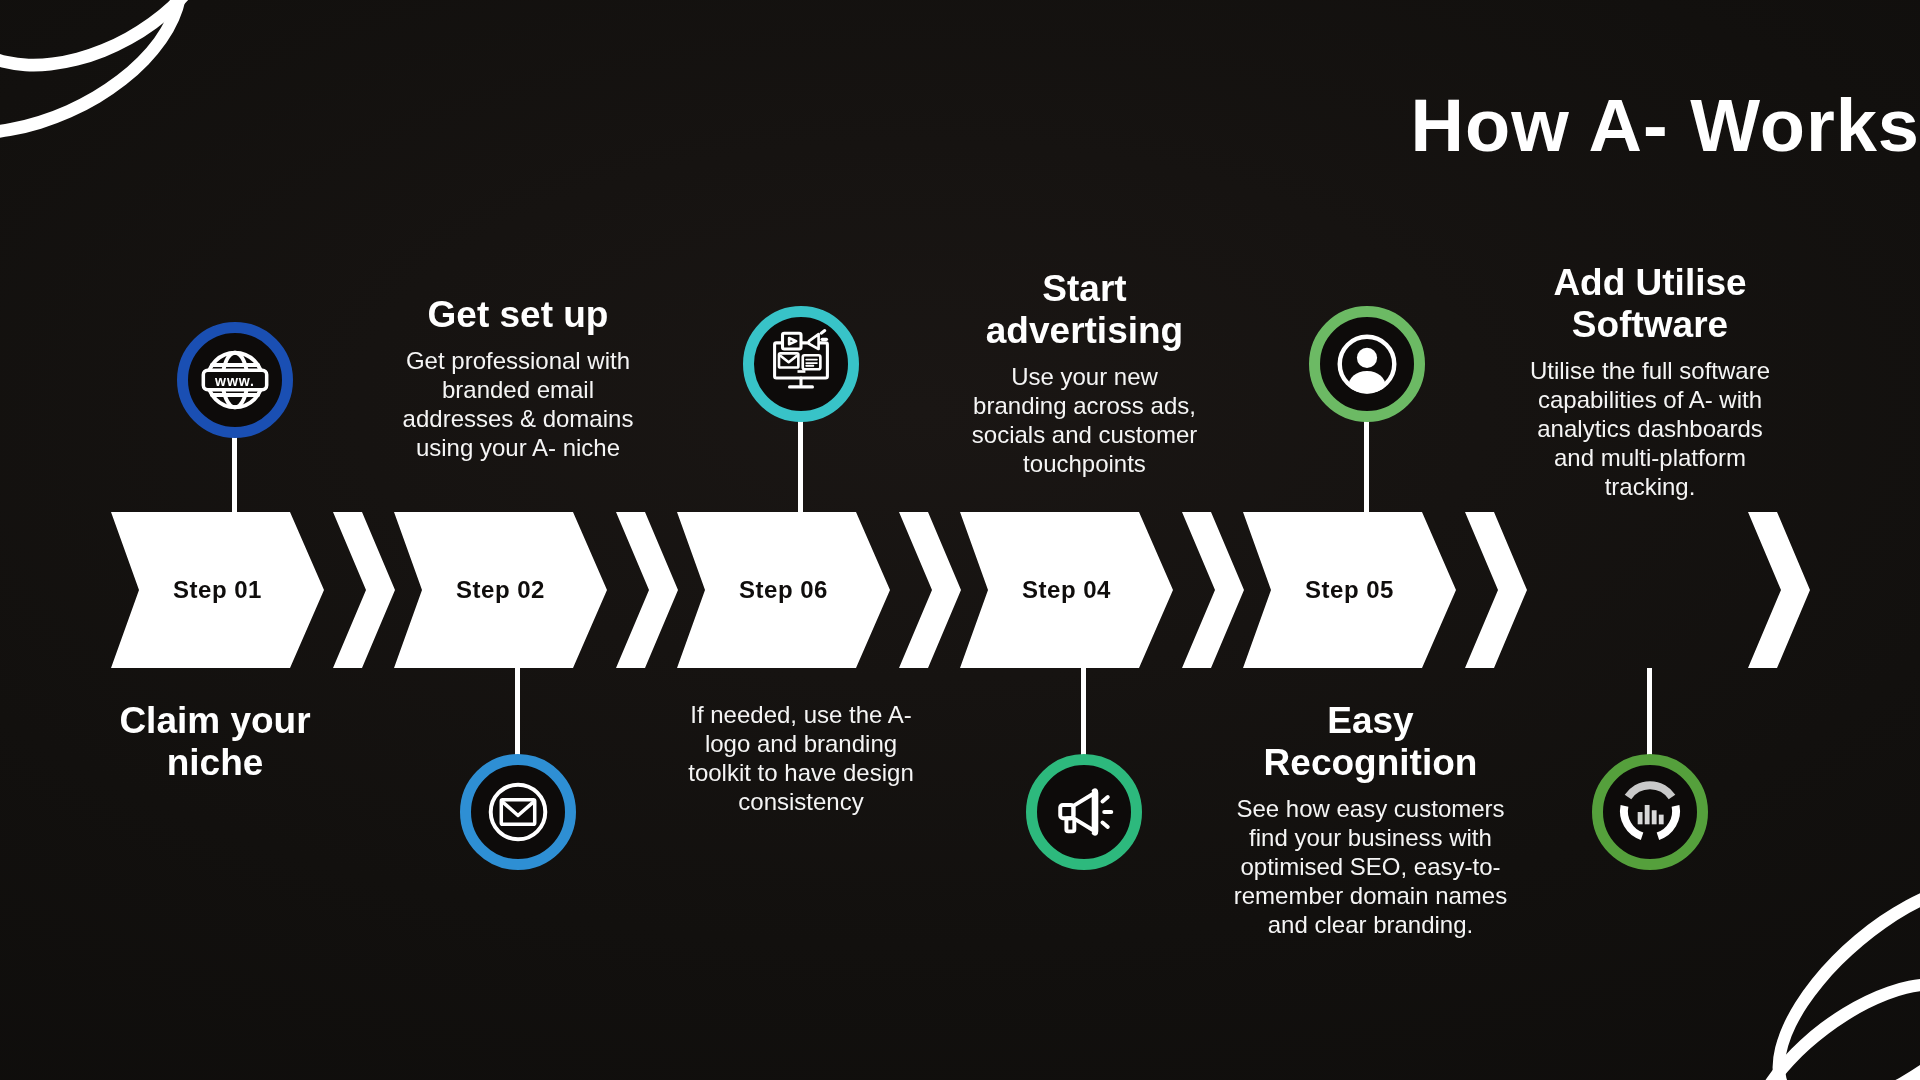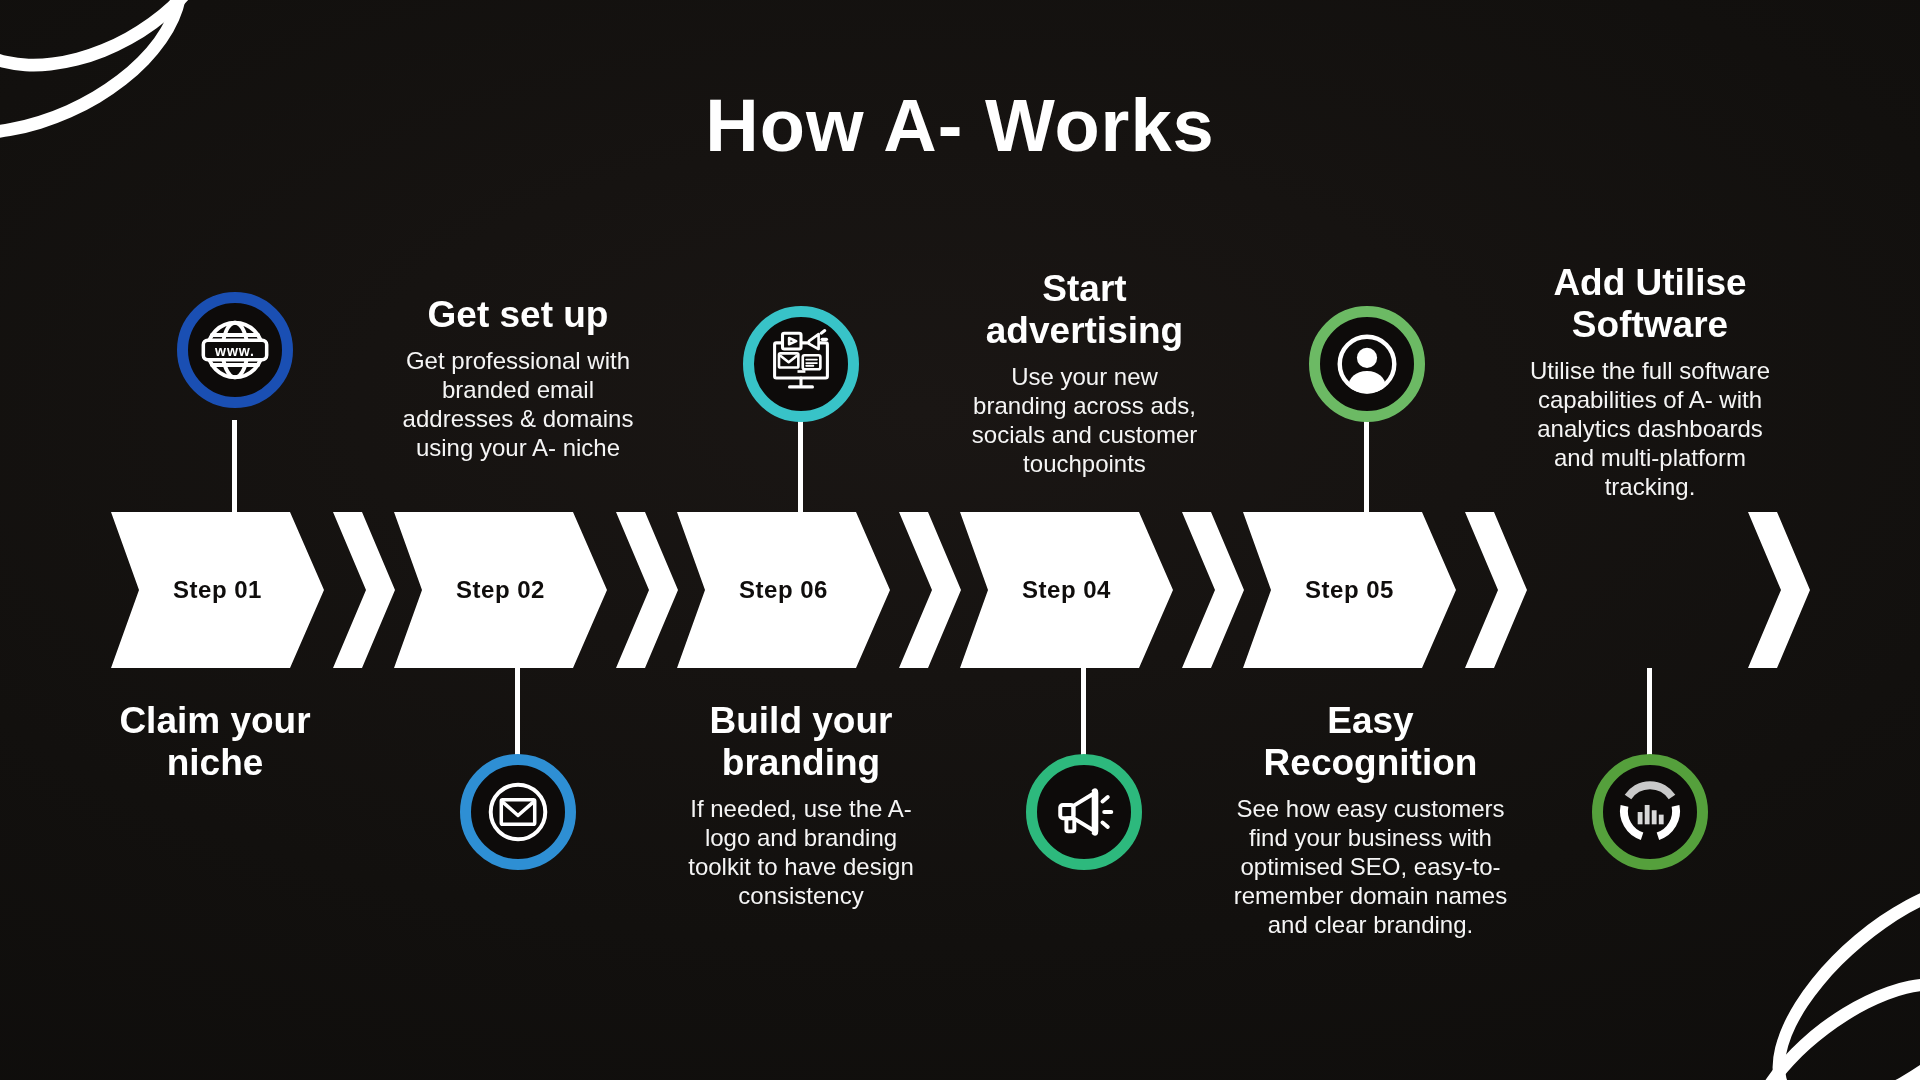--- a/index.html
+++ b/index.html
@@ -2,21 +2,21 @@
 <html><head>
 <meta charset="utf-8">
 <style>
   html,body { margin:0; padding:0; background:#000; }
   .stage {
     position:relative; width:1920px; height:1080px; overflow:hidden;
     background: radial-gradient(130% 110% at 48% 38%, #1a1614 0%, #12100e 45%, #0b0a09 100%);
     font-family:"Liberation Sans", sans-serif;
   }
   .title {
-    position:absolute; top:84px; left:0; width:100%; text-align:center;
+    position:absolute; top:84px; left:0; width:100%; text-align:right;
     color:#ffffff; font-size:74px; font-weight:700; letter-spacing:1px; line-height:84px;
   }
   
   .arrow {
     position:absolute; top:512px; width:213px; height:156px; background:#ffffff;
     clip-path: polygon(0 0, calc(100% - 34px) 0, 100% 50%, calc(100% - 34px) 100%, 0 100%, 28px 50%);
     display:flex; align-items:center; justify-content:center;
   }
   .arrow span { color:#0f0d0c; font-size:24px; font-weight:700; letter-spacing:0.5px; }
   .sep {
@@ -72,21 +72,21 @@
   <div class="sep" style="left:1465px"></div>
   <div class="sep" style="left:1748px"></div>
 
   <div class="connector" style="left:232px; top:420px; height:92px"></div>
   <div class="connector" style="left:515px; top:668px; height:88px"></div>
   <div class="connector" style="left:798px; top:420px; height:92px"></div>
   <div class="connector" style="left:1081px; top:668px; height:88px"></div>
   <div class="connector" style="left:1364px; top:420px; height:92px"></div>
   <div class="connector" style="left:1647px; top:668px; height:88px"></div>
 
-  <div class="ring" style="left: 177px; top: 292px; border-color: rgb(26, 79, 179);">
+  <div class="ring" style="left: 177px; top: 322px; border-color: rgb(26, 79, 179);">
     <svg width="88" height="88" viewBox="0 0 100 100" fill="none" stroke="#fff" stroke-width="4.5" stroke-linecap="round" stroke-linejoin="round">
       <circle cx="50" cy="50" r="31"></circle>
       <ellipse cx="50" cy="50" rx="14" ry="31"></ellipse>
       <line x1="24" y1="33" x2="76" y2="33"></line>
       <line x1="24" y1="67" x2="76" y2="67"></line>
       <rect x="14" y="39" width="72" height="22" rx="5" fill="#0d0b0a" stroke-width="4"></rect>
       <text x="50" y="57" text-anchor="middle" fill="#fff" stroke="none" font-family="Liberation Sans, sans-serif" font-size="16" font-weight="700" letter-spacing="1">www.</text>
     </svg>
   </div>
 
@@ -153,21 +153,20 @@
   <div class="tb" style="left:85px; top:700px; width:260px">
     <h3>Claim your niche</h3>
   </div>
 
   <div class="tb" style="left:378px; top:294px; width:280px">
     <h3>Get set up</h3>
     <p style="width:245px">Get professional with branded email addresses &amp; domains using your A- niche</p>
   </div>
 
   <div class="tb" style="left:676px; top:700px; width:250px">
-    <h3>Build your branding</h3>
     <p style="width:250px">If needed, use the A- logo and branding toolkit to have design consistency</p>
   </div>
 
   <div class="tb" style="left:962px; top:268px; width:245px">
     <h3>Start advertising</h3>
     <p style="width:238px">Use your new branding across ads, socials and customer touchpoints</p>
   </div>
 
   <div class="tb" style="left:1228px; top:700px; width:285px">
     <h3>Easy Recognition</h3>

